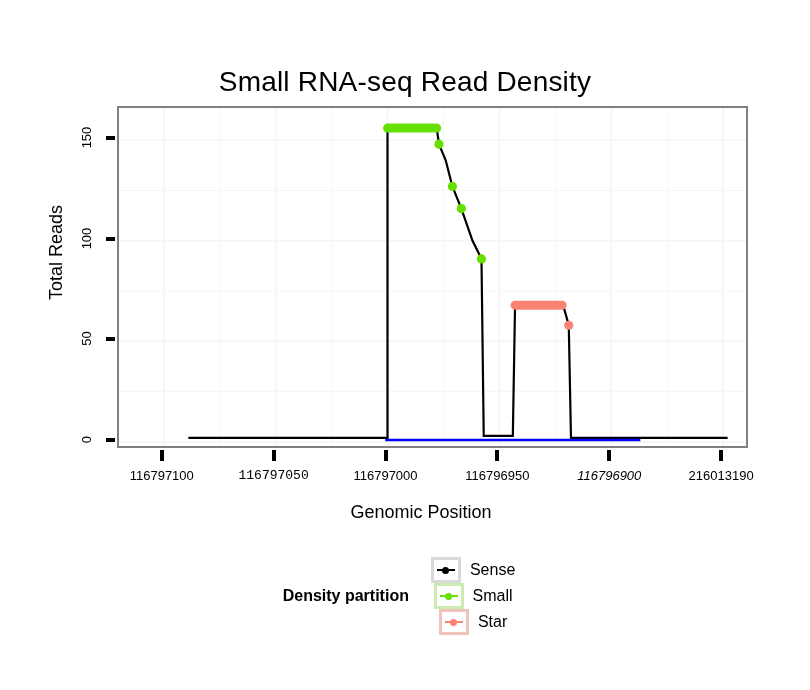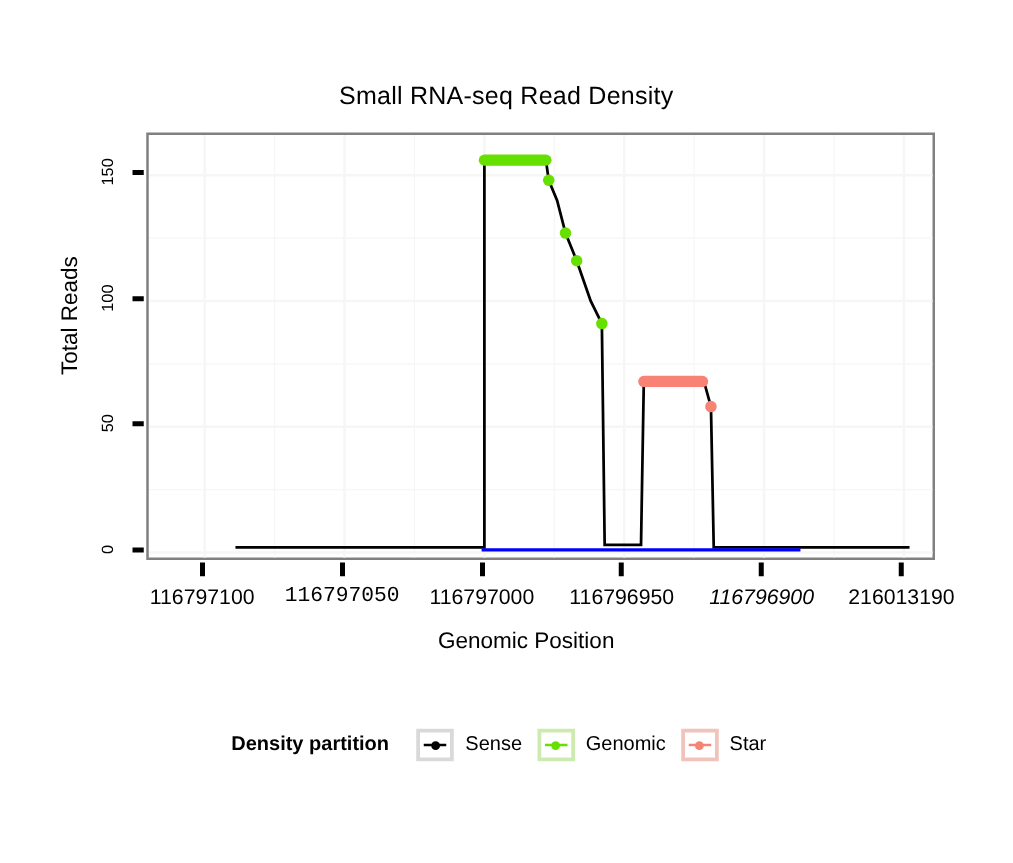--- a/index.html
+++ b/index.html
@@ -19,21 +19,21 @@
     left: 0; top: 0;
     width: 810px;
     height: 690px;
   }
   .plot-title {
     position: absolute;
     left: 0;
     top: 66px;
     width: 810px;
     text-align: center;
-    font-size: 20px;
+    font-size: 28px;
     color: #000000;
     letter-spacing: 0.2px;
   }
   .ylab {
     position: absolute;
     left: -24px;
     top: 242px;
     width: 160px;
     text-align: center;
     font-size: 18px;
@@ -71,21 +71,21 @@
     text-align: center;
   }
   .ytick-mark {
     position: absolute;
     background: #000000;
     width: 9px;
     height: 4px;
   }
   .xtick-label {
     position: absolute;
-    font-size: 17px;
+    font-size: 13px;
     color: #000000;
     white-space: nowrap;
     text-align: center;
     transform: translateX(-50%);
   }
   .xtick-mark {
     position: absolute;
     background: #000000;
     width: 4px;
     height: 11px;
@@ -207,34 +207,34 @@
         <circle cx="333.4007092198582" cy="78.45882352941175" r="4.6" fill="#66e000"></circle>
         <circle cx="342.3510638297872" cy="100.58823529411762" r="4.6" fill="#66e000"></circle>
         <circle cx="362.48936170212767" cy="150.88235294117646" r="4.6" fill="#66e000"></circle>
         <line x1="396.05319148936167" x2="443.0425531914894" y1="197.1529411764706" y2="197.1529411764706" stroke="#f88273" stroke-width="9" stroke-linecap="round"></line>
         <circle cx="449.75531914893617" cy="217.27058823529413" r="4.6" fill="#f88273"></circle>
       </svg>
   </div>
 
   <div class="legend">
     <span class="legend-title">Density partition</span>
-    <span id="legend-items" style="display:flex;align-items:flex-start;">
+    <span id="legend-items" style="display:flex;align-items:center;flex-direction:column;">
         <div class="legend-item">
           <div class="legend-key" style="border-color: rgb(217, 217, 217);">
             <div class="kline" style="background: rgb(0, 0, 0);"></div>
             <div class="kdot" style="background: rgb(0, 0, 0);"></div>
           </div>
           <span class="legend-label">Sense</span>
         </div>
         <div class="legend-item">
           <div class="legend-key" style="border-color: rgb(205, 234, 176);">
             <div class="kline" style="background: rgb(102, 224, 0);"></div>
             <div class="kdot" style="background: rgb(102, 224, 0);"></div>
           </div>
-          <span class="legend-label">Genomic</span>
+          <span class="legend-label">Small</span>
         </div>
         <div class="legend-item">
           <div class="legend-key" style="border-color: rgb(240, 195, 188);">
             <div class="kline" style="background: rgb(248, 130, 115);"></div>
             <div class="kdot" style="background: rgb(248, 130, 115);"></div>
           </div>
           <span class="legend-label">Star</span>
         </div>
       </span>
   </div>

